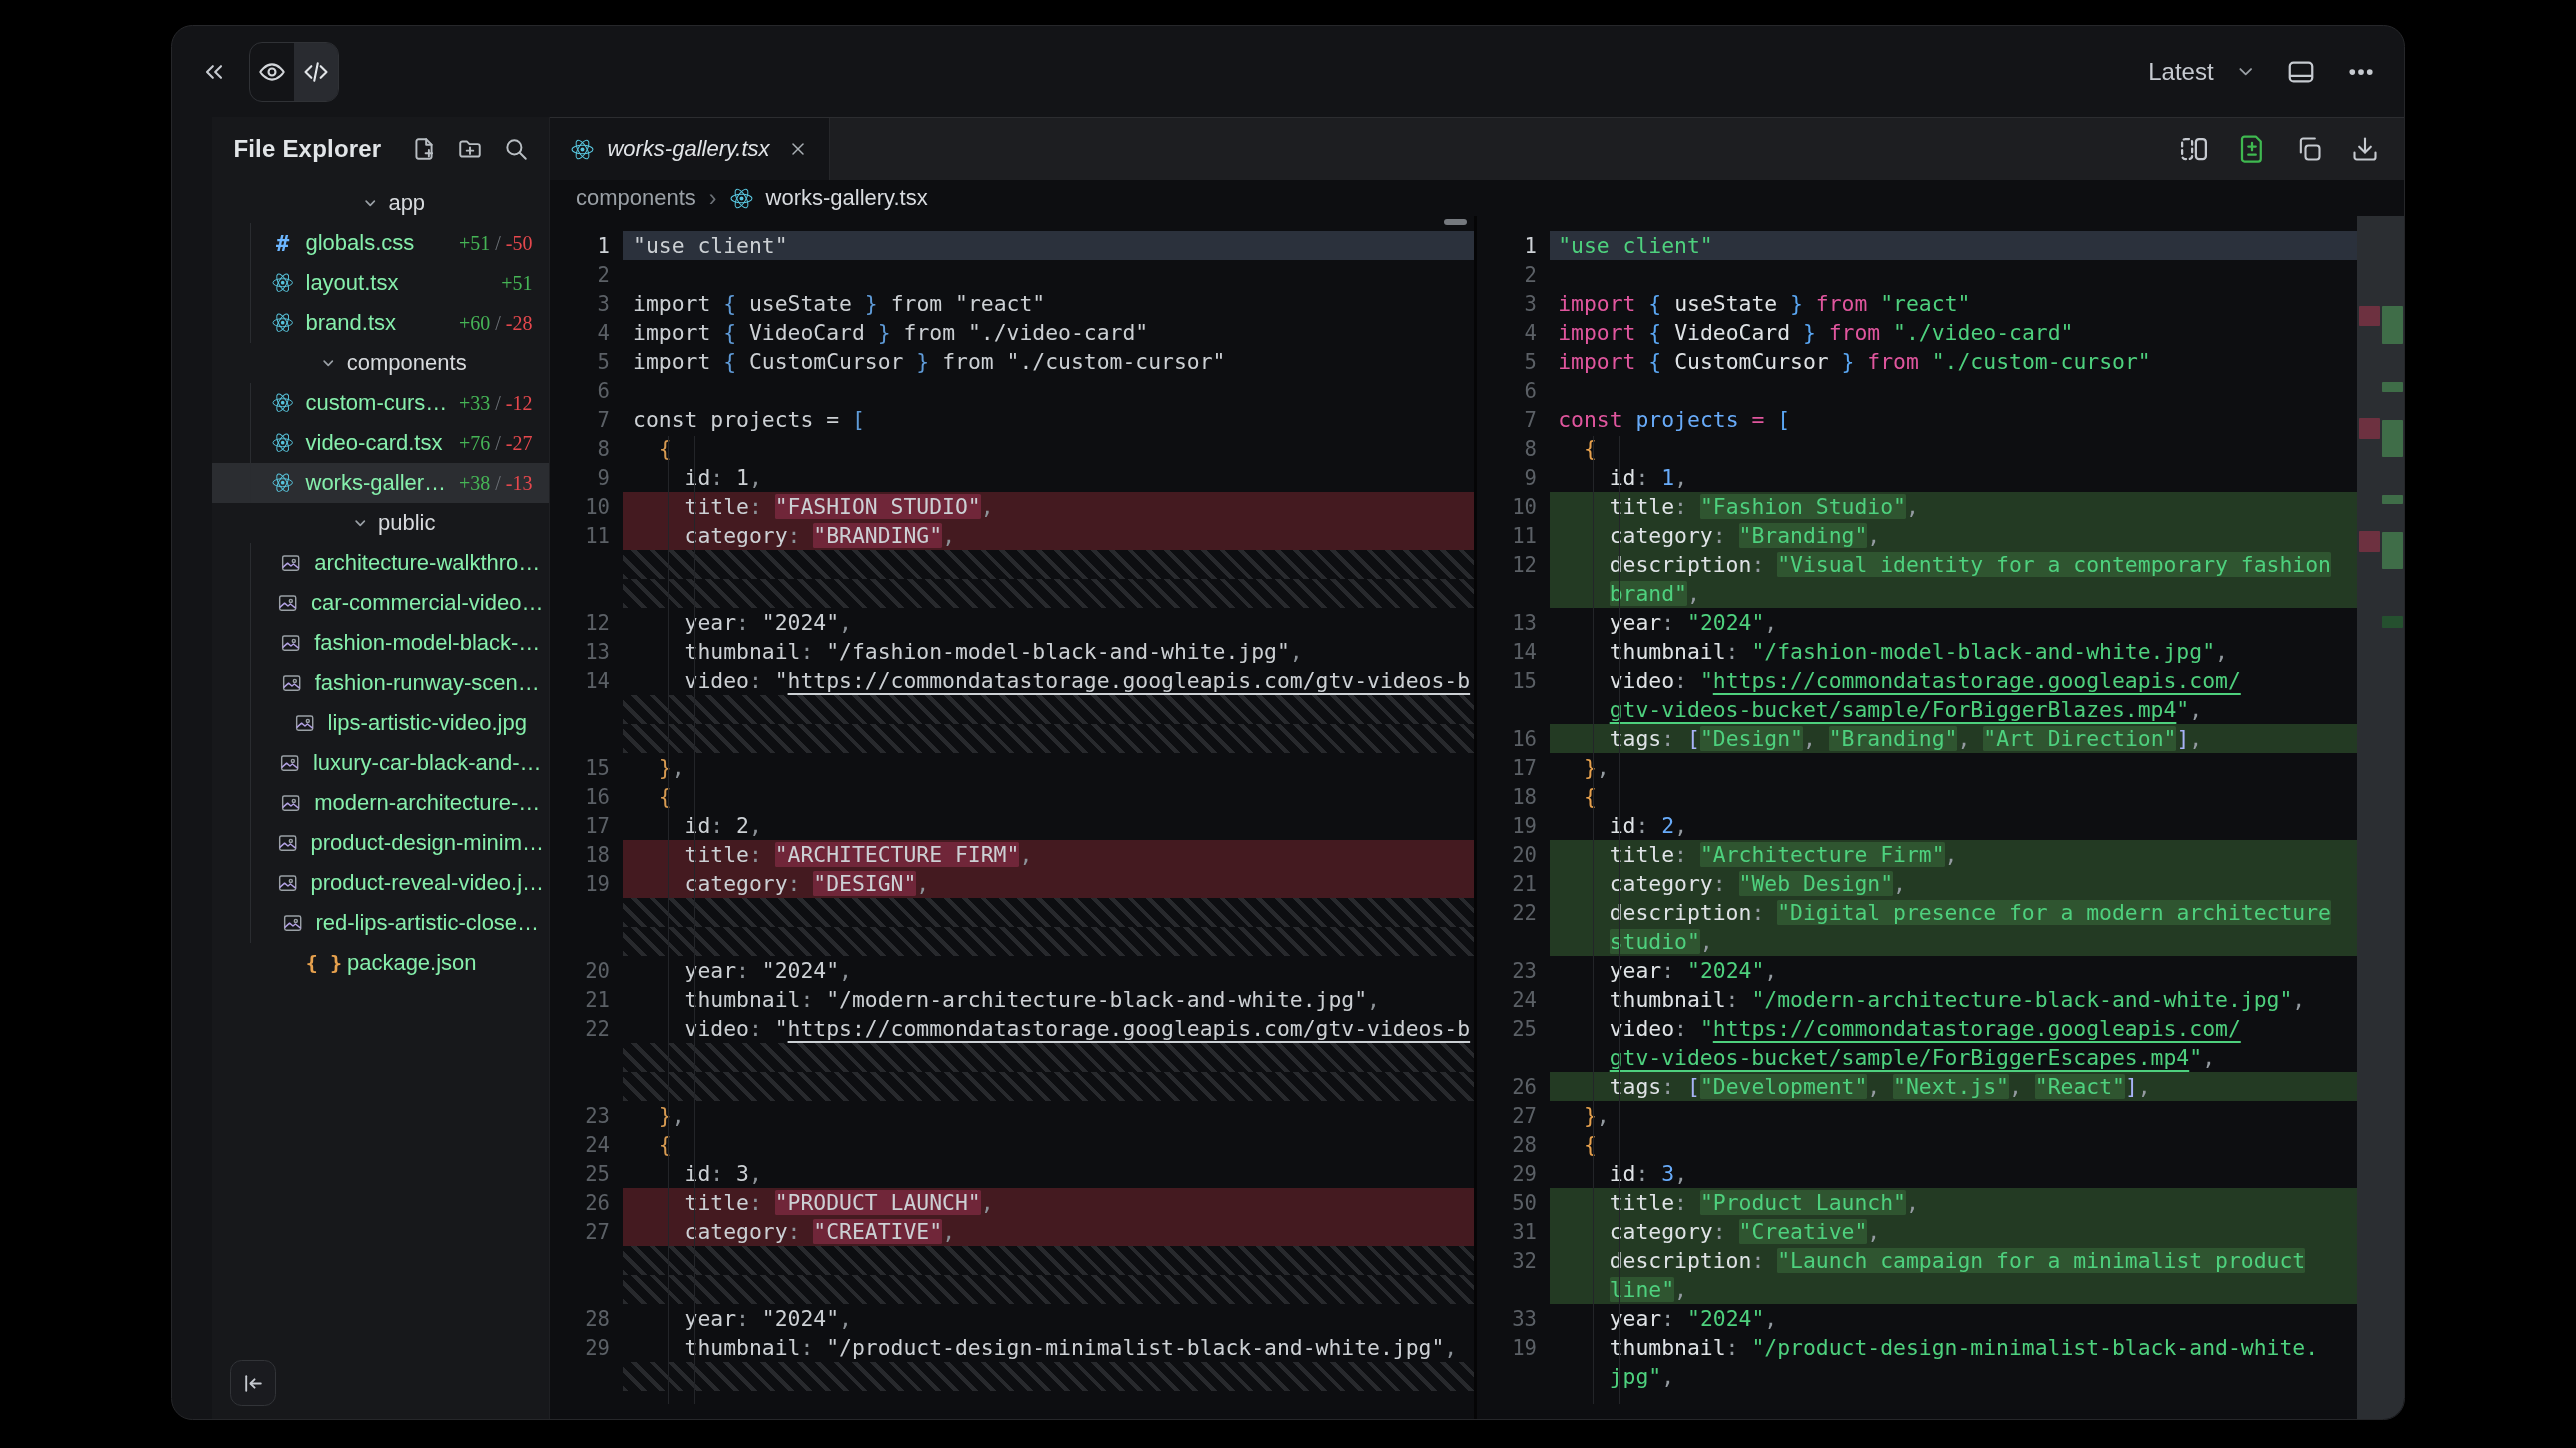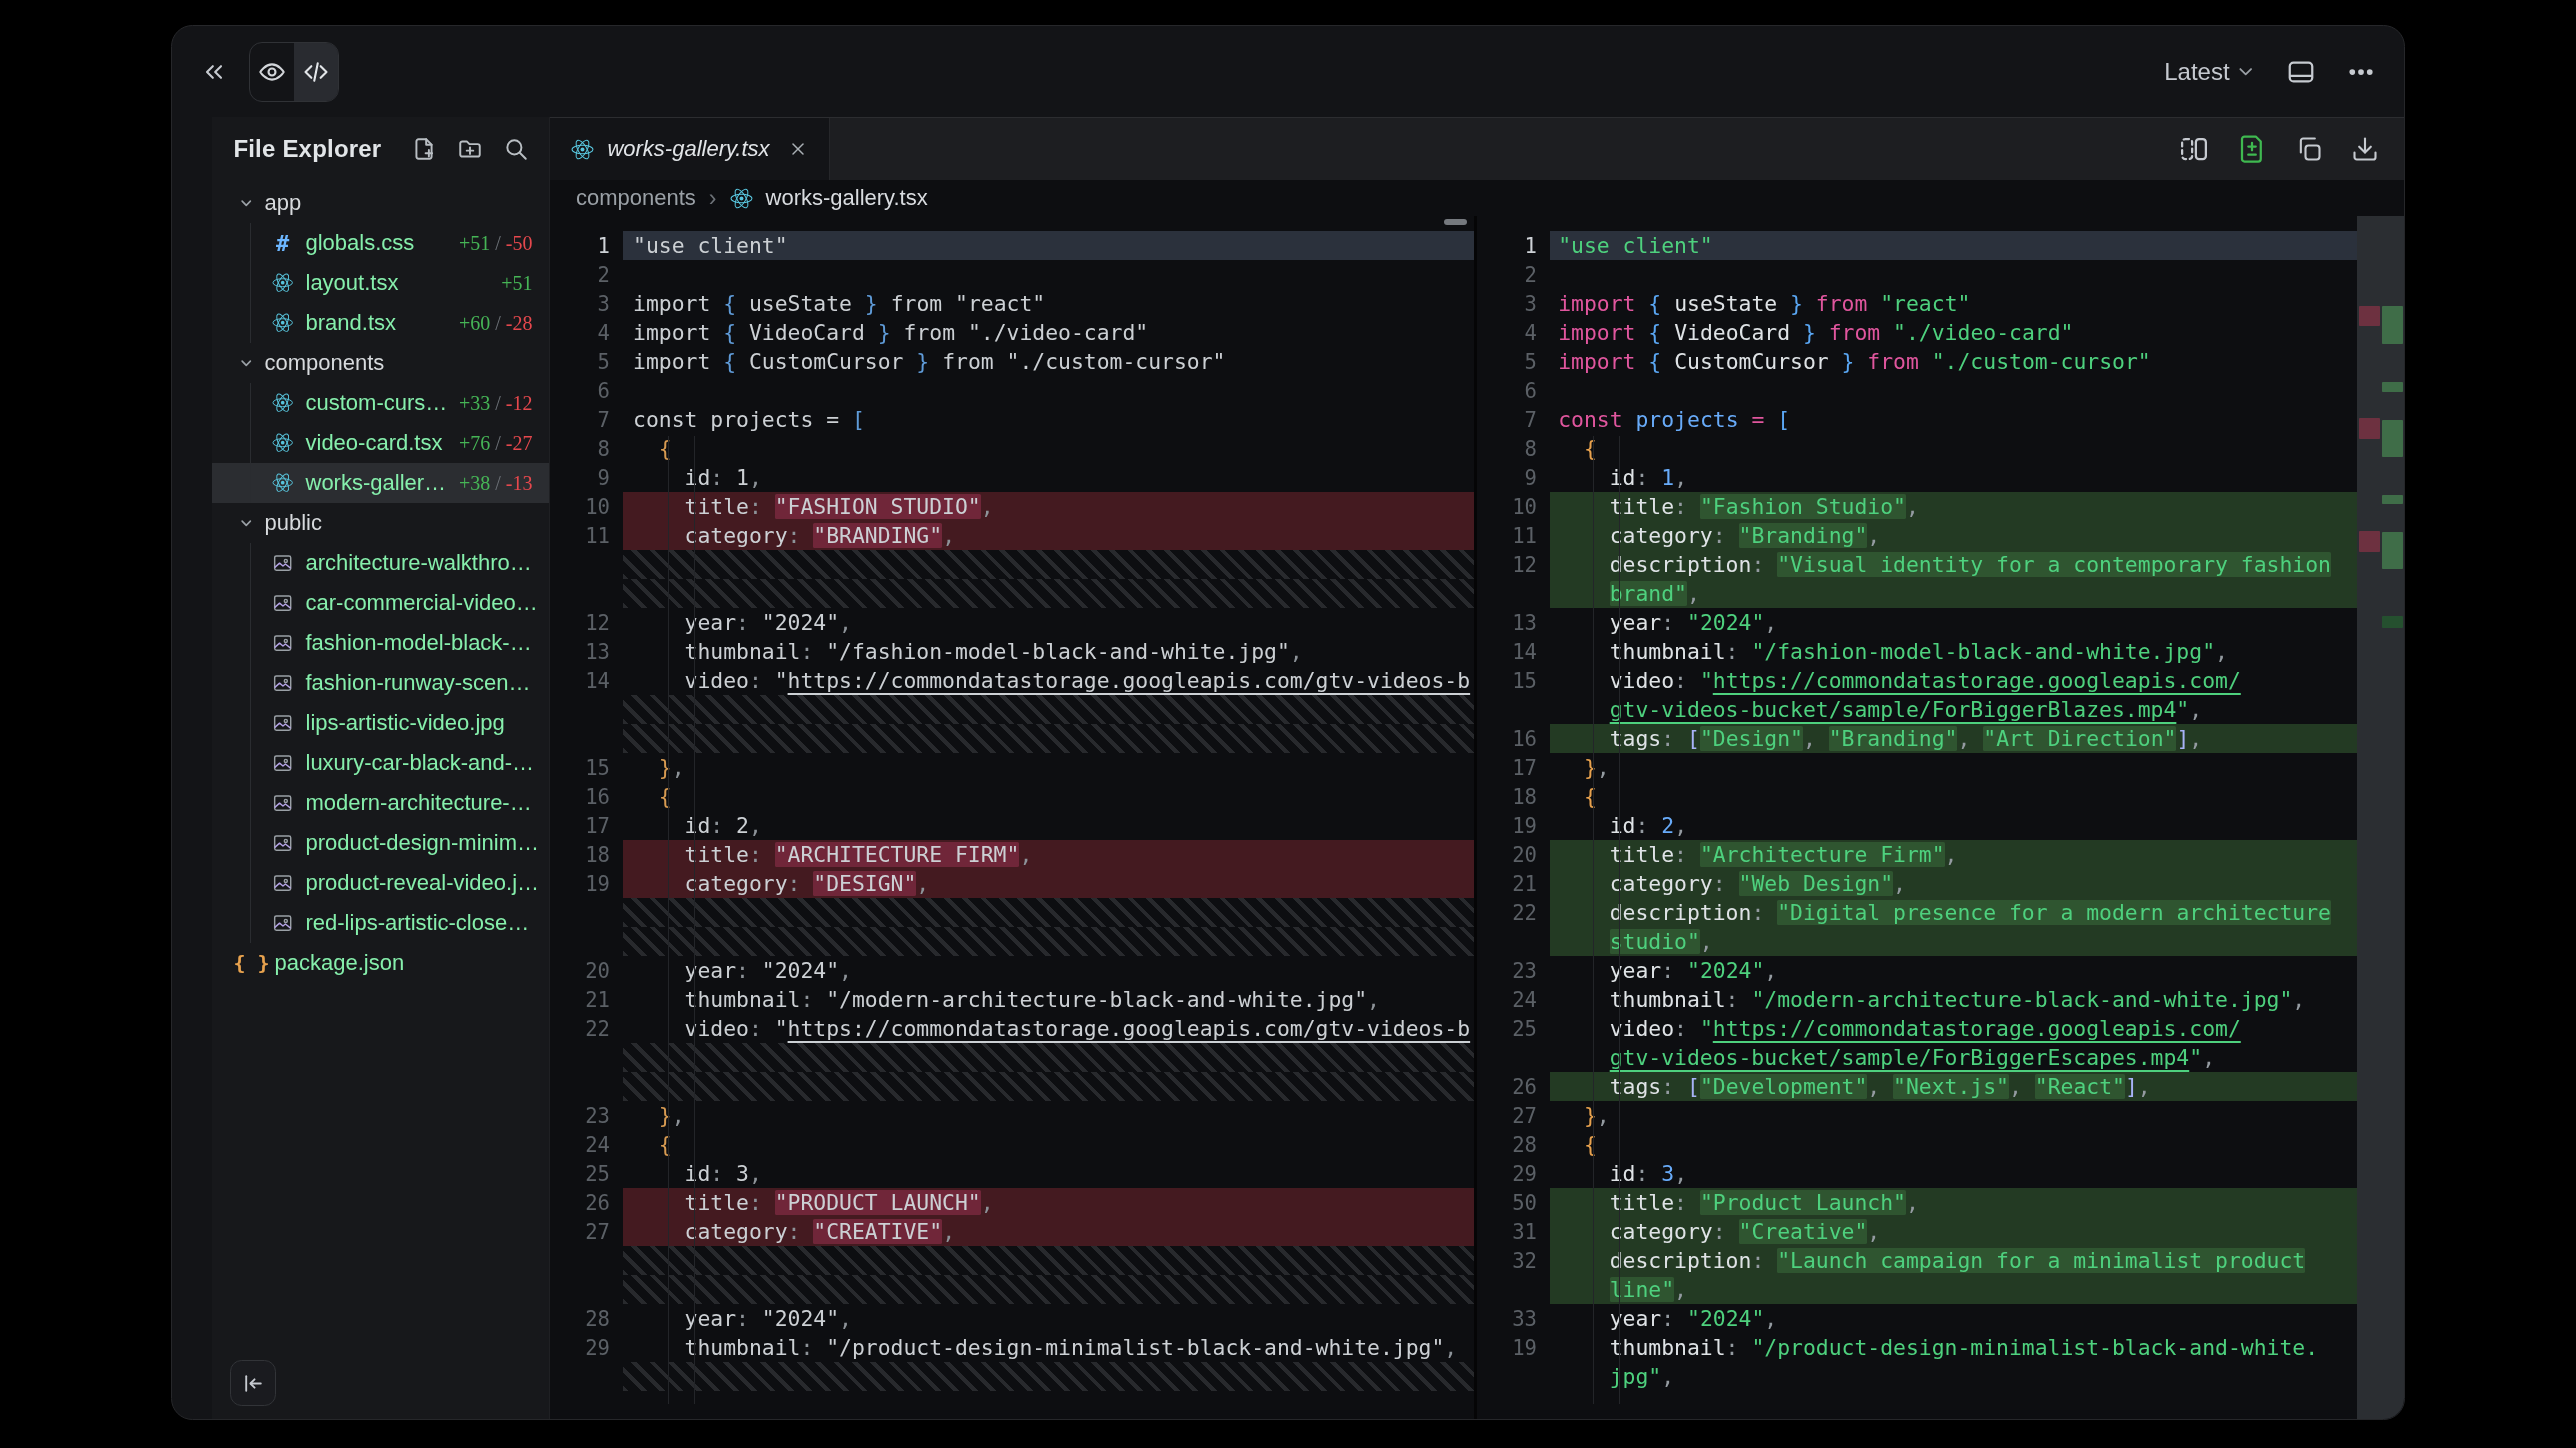--- a/index.html
+++ b/index.html
@@ -8,29 +8,29 @@
     border:0.8px solid #26272a;border-radius:21.4px;overflow:hidden;box-sizing:border-box;}
   
   .toolbar{position:absolute;left:0;top:0;right:0;height:91px;display:flex;align-items:center;
     padding:0 28px;box-sizing:border-box;}
   .tb-left{display:flex;align-items:center;gap:21.4px;}
   .icon-btn{display:flex;align-items:center;justify-content:center;border-radius:10px;cursor:pointer;}
   .toggle{display:flex;border:0.8px solid #303236;border-radius:13px;overflow:hidden;height:58px;}
   .toggle .seg{width:44px;display:flex;align-items:center;justify-content:center;}
   .toggle .seg.active{background:#292b30;}
   .tb-right{margin-left:auto;display:flex;align-items:center;gap:30px;}
-  .version{display:flex;align-items:center;gap:5px;color:#c6cad0;font-size:24px;cursor:pointer;margin-left:16px;}
+  .version{display:flex;align-items:center;gap:21px;color:#c6cad0;font-size:24px;cursor:pointer;margin-left:16px;}
   
   .main{position:absolute;left:0;top:91px;right:0;bottom:0;margin-left:40px;}
   .sidebar{position:absolute;left:0;top:0;width:338px;bottom:0;background:#17181b;border-right:0.8px solid #1f2023;box-sizing:border-box;}
   .sb-head{display:flex;align-items:center;height:63px;padding:0 20px 0 21.4px;}
   .sb-title{color:#e2e5e8;font-size:24px;font-weight:600;letter-spacing:0.2px;}
   .sb-actions{margin-left:auto;display:flex;gap:20px;}
   .tree{position:absolute;left:0;top:66px;right:0;bottom:0;overflow:hidden;}
-  .trow{position:relative;display:flex;align-items:center;height:40px;cursor:pointer;}
+  .trow{position:relative;display:flex;align-items:center;height:40px;cursor:pointer;justify-content:center;}
   .trow.selected{background:#2b2d31;}
   .trow .guide{position:absolute;left:38px;top:0;bottom:0;width:0.8px;background:#2a2c30;}
   .trow .chev{margin-left:26px;margin-right:10px;display:flex;}
   .trow .ficon{margin-right:11.5px;display:flex;width:23px;justify-content:center;}
   .trow.d1 .ficon{margin-left:59px;}
   .trow.d0f .ficon{margin-left:28px;}
   .tlabel{color:#86efac;font-size:22px;white-space:nowrap;}
   .trow.folder .tlabel{color:#d7dadd;}
   .tstats{margin-left:auto;padding-right:16.5px;font-family:Liberation Serif, serif;font-size:20px;white-space:nowrap;}
   .tstats .add{color:#46b556;} .tstats .sep{color:#6c7177;} .tstats .del{color:#e5484d;}

